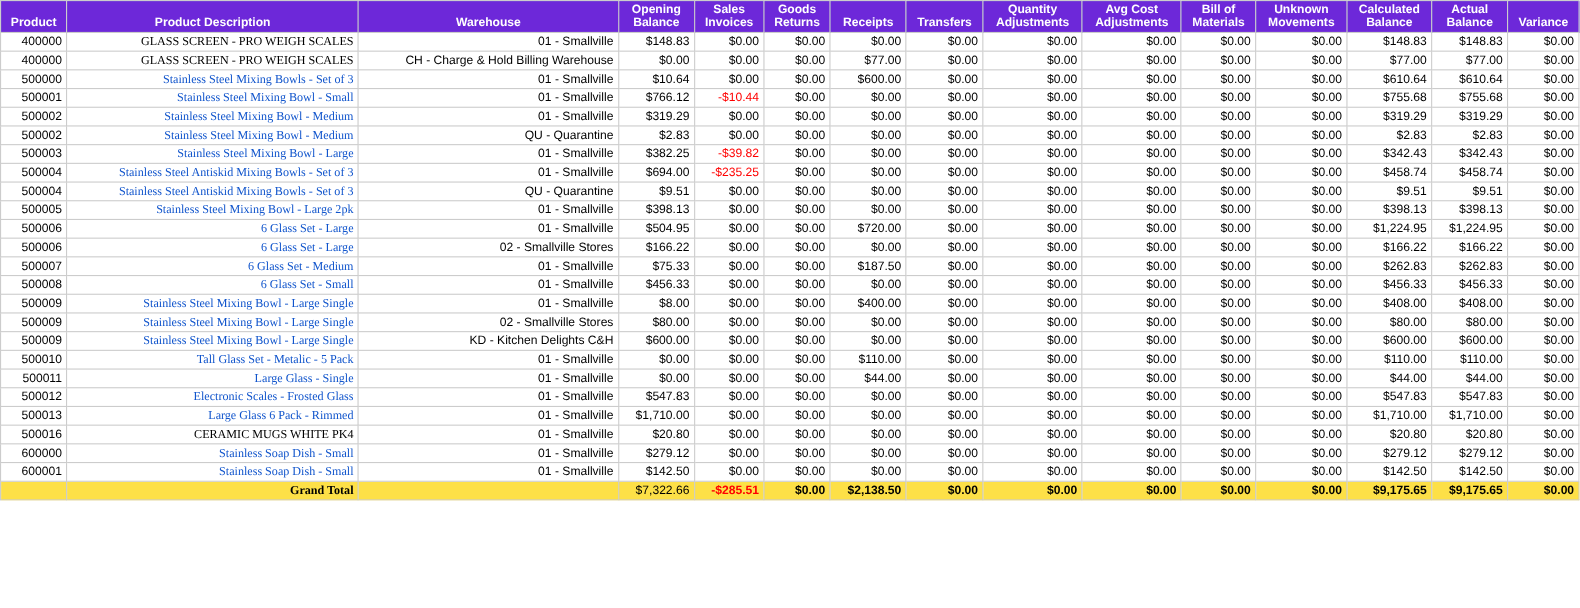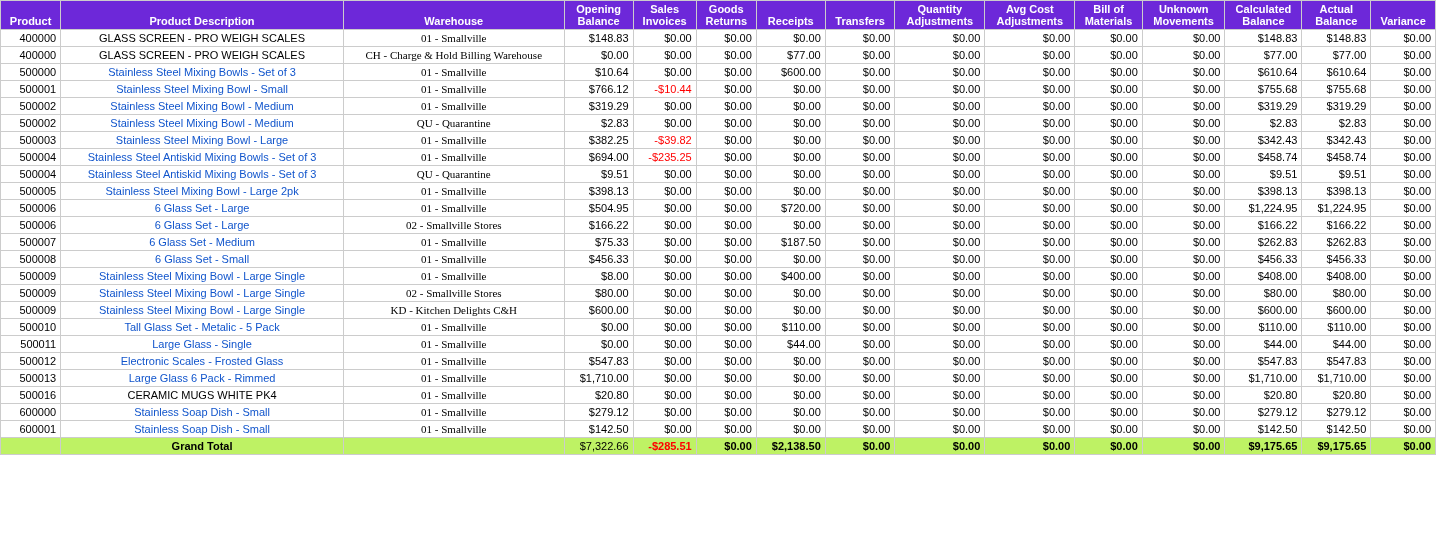--- a/index.html
+++ b/index.html
@@ -28,27 +28,27 @@
       color: #fff;
       font-weight: bold;
       text-align: center;
       vertical-align: bottom;
     }
     td {
       vertical-align: middle;
     }
     
     td.product { text-align: right; }
-    td.desc { text-align: center; }
-    td.warehouse { text-align: center; font-family: Liberation Serif, serif; }
+    td.desc { text-align: right; font-family: Liberation Serif, serif; }
+    td.warehouse { text-align: right; }
     td.num { text-align: right; }
     
     tr.header-row { background: #4472c4; }
     tr.data-row td { background: #fff; }
-    tr.grand-total td { font-weight: bold; background: #bef264; }
+    tr.grand-total td { font-weight: bold; background: #fde047; }
     
   </style>
 </head>
 <body>
 
 <div class="table-container">
   <table>
     <thead>
       <tr class="header-row">
         <th>Product</th>

